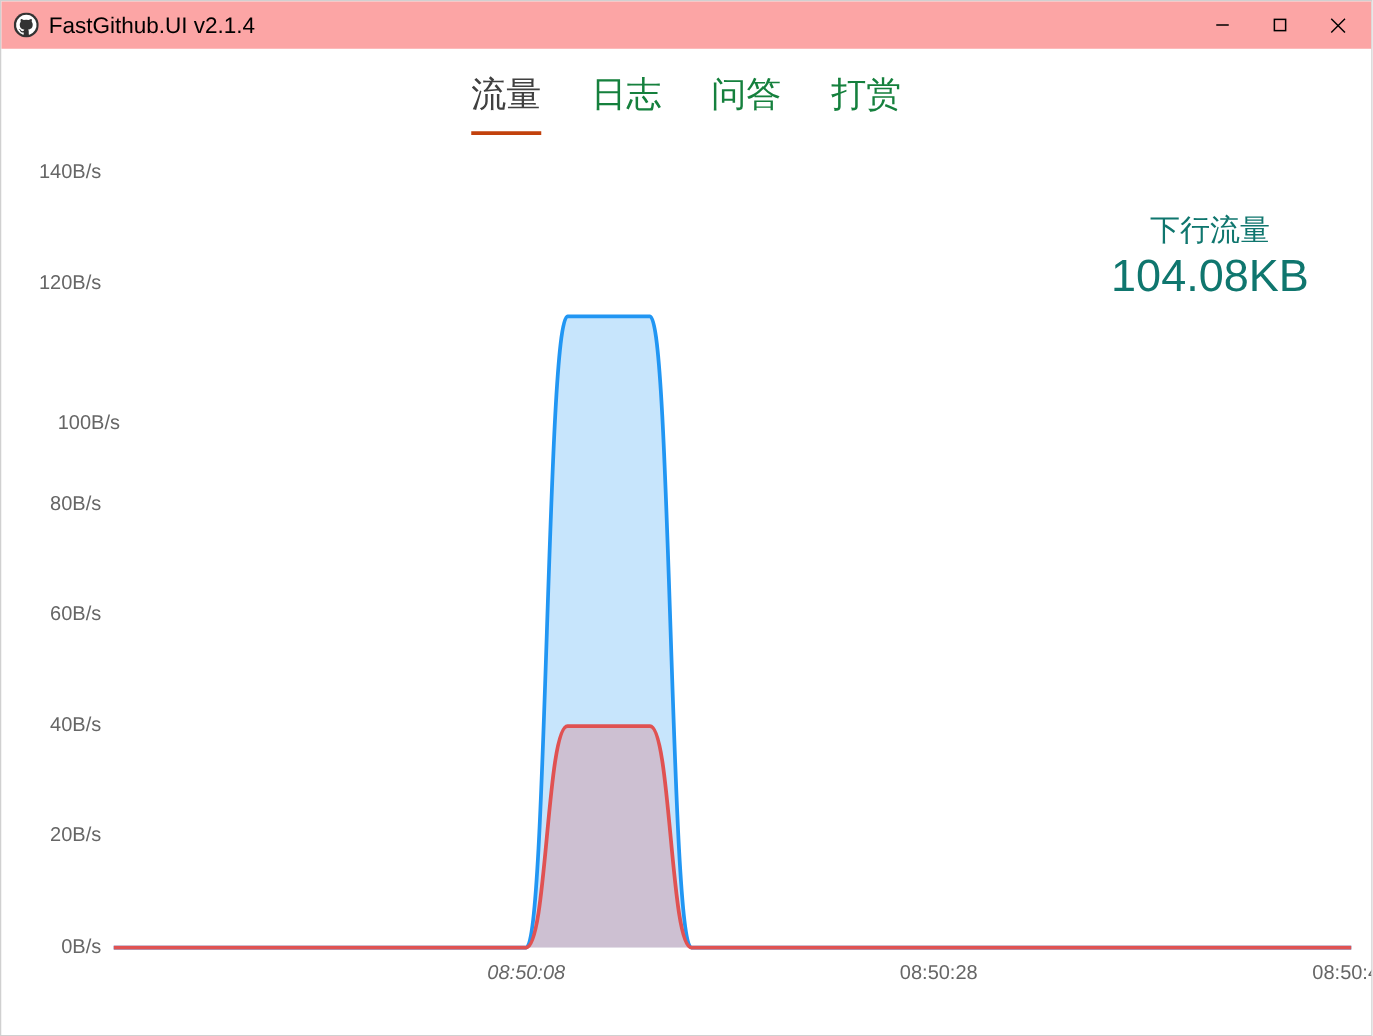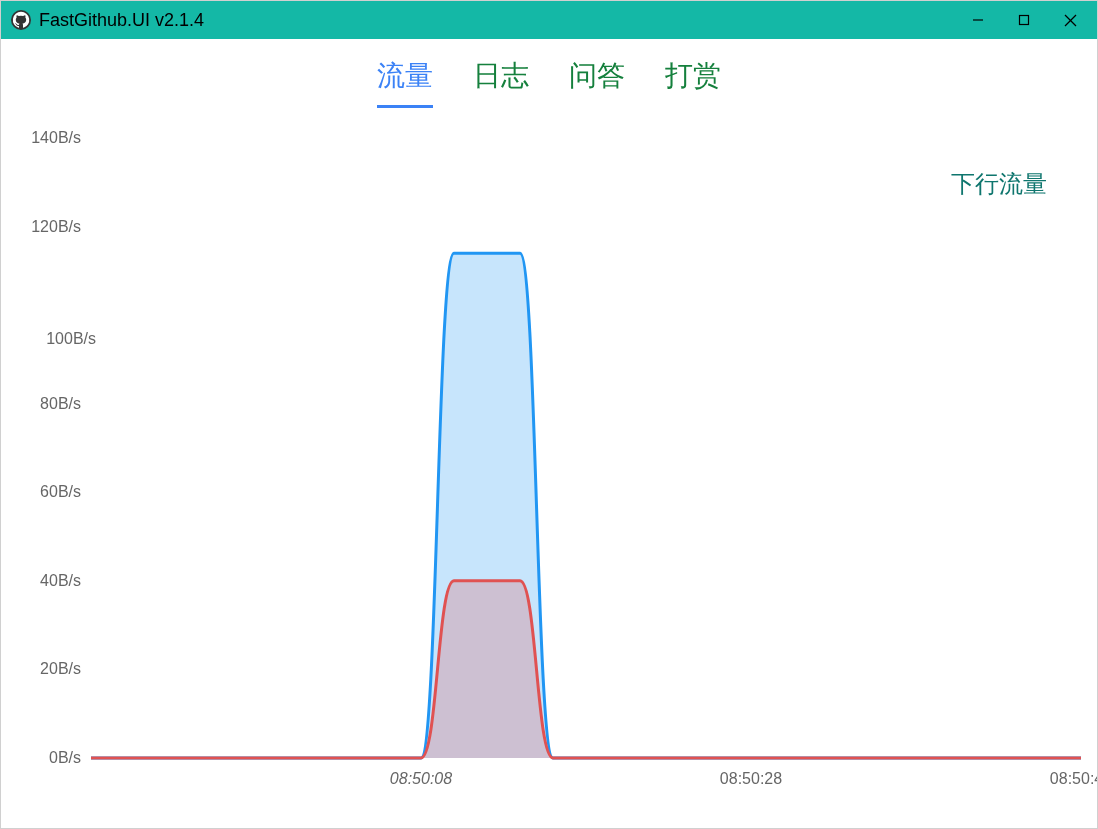--- a/index.html
+++ b/index.html
@@ -9,21 +9,21 @@
   background: #fff;
   font-family: "Microsoft YaHei", "PingFang SC", sans-serif;
   overflow: hidden;
   border: 1px solid #d0d0d0;
 }
 .titlebar {
   height: 38px;
   display: flex;
   align-items: center;
   padding: 0 4px 0 10px;
-  background: #14b8a6;
+  background: #fca5a5;
 }
 .app-icon {
   width: 20px;
   height: 20px;
   margin-right: 8px;
 }
 .app-title {
   font-size: 18px;
   color: #000;
   flex: 1;
@@ -48,22 +48,22 @@
   padding: 18px 0 10px 0;
 }
 .tab {
   font-size: 28px;
   color: #15803d;
   cursor: pointer;
   padding-bottom: 10px;
   border-bottom: 3px solid transparent;
 }
 .tab.active {
-  color: #3b82f6;
-  border-bottom: 3px solid #3b82f6;
+  color: #404040;
+  border-bottom: 3px solid #c2410c;
 }
 .chart-area {
   position: relative;
   width: 100%;
   height: 700px;
 }
 .chart-svg {
   position: absolute;
   top: 0;
   left: 0;
@@ -138,20 +138,21 @@
   <div class="tab">问答</div>
   <div class="tab">打赏</div>
 </div>
 
 <div class="chart-area">
   <div class="stats">
     <div class="stat-block">
     </div>
     <div class="stat-block">
       <div class="stat-label down-color">下行流量</div>
+      <div class="stat-value down-color">104.08KB</div>
     </div>
   </div>
 
   <svg class="chart-svg" id="chart-svg" width="1098" height="700">
       <path d="M 90 640 L 90 640 C 255 640 255 640 420 640 C 436.5 640 436.5 135.14285714285717 453 135.14285714285717 C 469.5 135.14285714285717 469.5 135.14285714285717 486 135.14285714285717 C 502.5 135.14285714285717 502.5 135.14285714285717 519 135.14285714285717 C 535.5 135.14285714285717 535.5 640 552 640 C 816 640 816 640 1080 640 L 1080 640 Z" fill="#2196f3" fill-opacity="0.25"></path>
       <path d="M 90 640 C 255 640 255 640 420 640 C 436.5 640 436.5 135.14285714285717 453 135.14285714285717 C 469.5 135.14285714285717 469.5 135.14285714285717 486 135.14285714285717 C 502.5 135.14285714285717 502.5 135.14285714285717 519 135.14285714285717 C 535.5 135.14285714285717 535.5 640 552 640 C 816 640 816 640 1080 640" fill="none" stroke="#2196f3" stroke-width="3" stroke-linejoin="round"></path>
       <path d="M 90 640 L 90 640 C 255 640 255 640 420 640 C 436.5 640 436.5 462.8571428571429 453 462.8571428571429 C 469.5 462.8571428571429 469.5 462.8571428571429 486 462.8571428571429 C 502.5 462.8571428571429 502.5 462.8571428571429 519 462.8571428571429 C 535.5 462.8571428571429 535.5 640 552 640 C 816 640 816 640 1080 640 L 1080 640 Z" fill="#e05252" fill-opacity="0.25"></path>
       <path d="M 90 640 C 255 640 255 640 420 640 C 436.5 640 436.5 462.8571428571429 453 462.8571428571429 C 469.5 462.8571428571429 469.5 462.8571428571429 486 462.8571428571429 C 502.5 462.8571428571429 502.5 462.8571428571429 519 462.8571428571429 C 535.5 462.8571428571429 535.5 640 552 640 C 816 640 816 640 1080 640" fill="none" stroke="#e05252" stroke-width="3" stroke-linejoin="round"></path>
     </svg>
   <div id="y-ticks-container">

